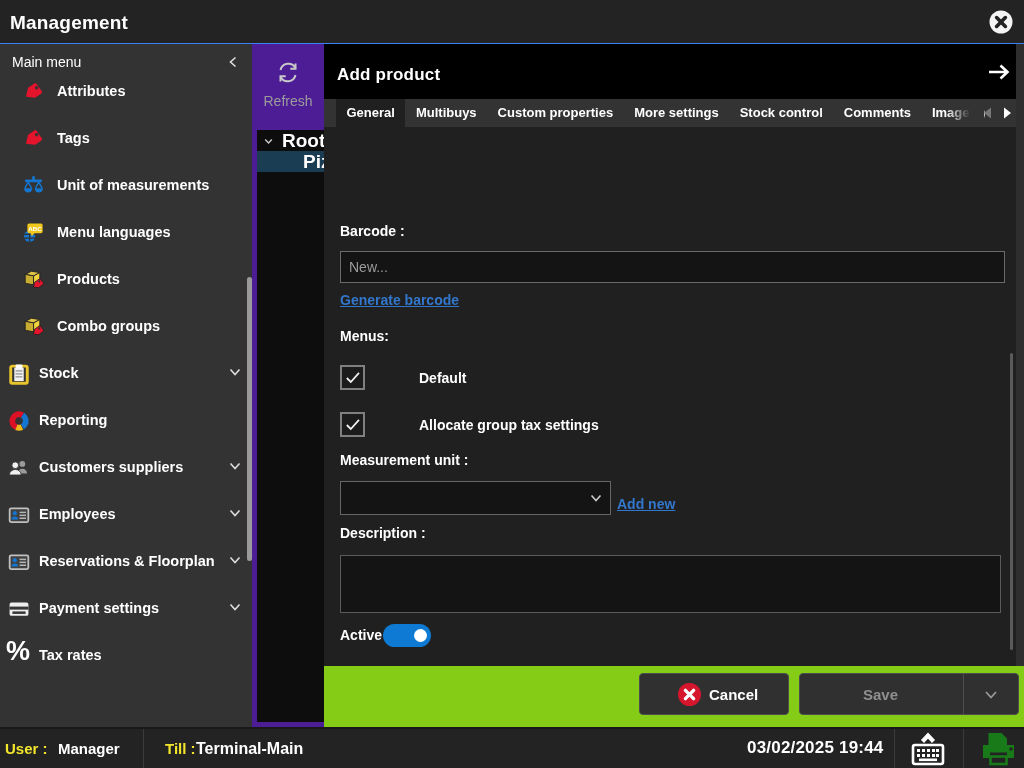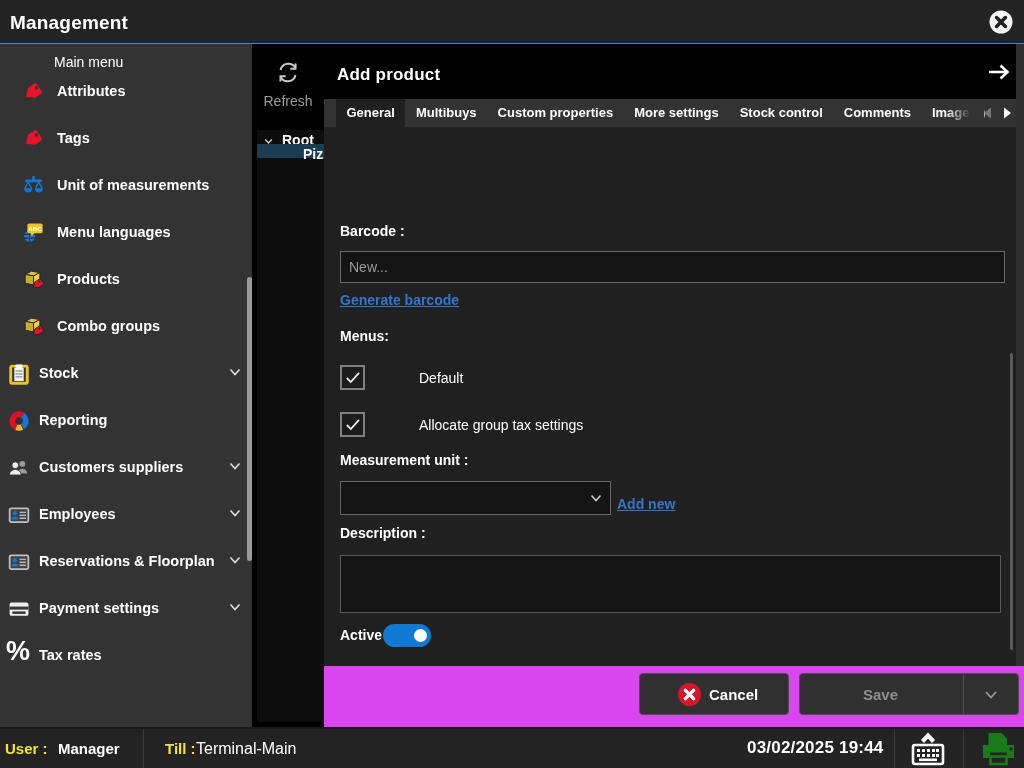--- a/index.html
+++ b/index.html
@@ -7,38 +7,38 @@
     font-family:"Liberation Sans", sans-serif; }
   #app { position:relative; width:1024px; height:768px; }
   .abs { position:absolute; }
 
   
   #topbar { left:0; top:0; width:1024px; height:44px; background:#232323; border-bottom:1px solid #3b82f6; }
   #topbar .title { left:10px; top:12px; font-size:19px; font-weight:700; color:#fff; letter-spacing:.2px; }
 
   
   #sidebar { left:0; top:44px; width:252px; height:683px; background:#333333; }
-  #mainmenu-row { left:0; top:0; width:272px; height:36px;margin-left:42px; }
+  #mainmenu-row { left:0; top:0; width:272px; height:36px; }
   #mainmenu-row .t { left:12px; top:10px; font-size:14px; color:#fff; }
   .menu-item { left:0; width:252px; height:47px; }
   .menu-item .ic { left:23px; top:13px; width:21px; height:21px; }
   .menu-item .tx { left:57px; top:15px; font-size:14.5px; font-weight:700; color:#fff; white-space:nowrap; }
   .menu-item.lv0 .ic { left:8px; width:22px; height:22px; }
   .menu-item.lv0 .tx { left:39px; }
   .menu-item .cv { left:229px; top:18px; width:12px; height:9px; }
 
   
   #side-scroll { left:247px; top:233px; width:5px; height:284px; background:#9a9a9a; border-radius:3px; }
 
   
-  #treecol { left:252px; top:44px; width:72px; height:683px; background:#000000; }
+  #treecol { left:252px; top:44px; width:72px; height:683px; background:#4c1d95; }
   #refresh { left:0px; top:14px; width:72px; text-align:center; }
   #refresh .lbl { color:#9c9c9c; font-size:14px; margin-top:3px; }
   #tree { left:5px; top:86px; width:67px; height:592px; background:#0d0d0d; overflow:hidden; }
-  .tree-row { position:relative; height:14px; color:#fff; font-weight:700; font-size:14px; line-height:21px; white-space:nowrap; }
+  .tree-row { position:relative; height:21px; color:#fff; font-weight:700; font-size:19px; line-height:21px; white-space:nowrap; }
   .tree-row.sel { background:#1b3d54; }
 
   
   #mainhead { left:324px; top:44px; width:692px; height:55px; background:#000000; }
   #mainhead .title { left:13px; top:21px; font-size:17px; font-weight:700; color:#fff; letter-spacing:.2px; }
   #tabs { left:324px; top:99px; width:692px; height:28px; background:#333333; }
   .tab { display:inline-block; height:28px; line-height:28px; font-size:13px; font-weight:700; color:#fff; padding:0 10.5px; white-space:nowrap; }
   .tab.active { background:#202020; color:#ffffff; }
 
   #content { left:324px; top:127px; width:692px; height:539px; background:#202020; }
@@ -48,35 +48,35 @@
   .glabel { position:absolute; top:13px; font-size:13.5px; font-weight:700; color:#8a8a8a; }
   .ginput { position:absolute; top:41px; width:152px; height:33px; background:#2a2a2a; border:1px solid #585858; }
 
   .flabel { position:absolute; left:16px; font-size:14px; font-weight:700; color:#fff; }
   .link { position:absolute; font-size:14px; font-weight:700; color:#3377cc; text-decoration:underline; }
 
   #barcode { left:16px; top:124px; width:665px; height:32px; background:#141414; border:1px solid #6a6a6a; color:#9a9a9a; font-size:14px; line-height:30px; padding-left:8px; }
 
   .cbx { position:absolute; width:25px; height:25px; border:2px solid #808080; background:#1c1c1c; }
   .cbx svg { position:absolute; left:3px; top:4px; }
-  .clabel { position:absolute; font-size:14px; font-weight:400; color:#fff;padding-left:48px; }
+  .clabel { position:absolute; font-size:14px; font-weight:700; color:#fff;padding-left:48px; }
 
   #select { left:16px; top:354px; width:271px; height:34px; background:#141414; border:1px solid #666; }
   #textarea { left:16px; top:428px; width:661px; height:58px; background:#141414; border:1px solid #5a5a5a; }
 
   #toggle { left:59px; top:497px; width:48px; height:23px; background:#0e7ad3; border-radius:12px; }
   #toggle .knob { position:absolute; right:4px; top:5px; width:13px; height:13px; background:#fff; border-radius:50%; }
 
   #cscroll { left:686px; top:226px; width:3px; height:297px; background:#5a5a5a; border-radius:2px; }
 
   
   #rightstrip { left:1016px; top:44px; width:8px; height:622px; background:#2e2e2e; }
 
   
-  #btnbar { left:324px; top:666px; width:700px; height:61px; background:#d946ef; }
+  #btnbar { left:324px; top:666px; width:700px; height:61px; background:#84cc16; }
   .btn { position:absolute; top:7px; height:42px; border:1px solid #4d4d4d; border-radius:4px; background:#303030; }
   #btn-cancel { left:315px; width:150px; }
   #btn-cancel .tx { position:absolute; left:69px; top:12px; color:#fff; font-size:15px; font-weight:700; }
   #btn-save { left:475px; width:220px; }
   #btn-save .tx { position:absolute; left:63px; top:12px; color:#8f8f8f; font-size:15px; font-weight:700; }
   #btn-save .div { position:absolute; left:163px; top:0; width:1px; height:40px; background:#4d4d4d; }
 
   
   #footer { left:0; top:727px; width:1024px; height:41px; background:#232323; border-top:2px solid #191919; }
   #footer .ylw { color:#f3e52a; font-weight:700; font-size:15px; }
@@ -363,21 +363,21 @@
           <path d="M2 2 L7 7.5 L12 2" stroke="#999" stroke-width="1.8" fill="none"></path>
         </svg>
     </div>
   </div>
 
   <div id="footer" class="abs">
     <span class="ylw abs" style="left:5px;top:11px">User :</span>
     <span class="wht abs" style="left:58px;top:11px">Manager</span>
     <div class="vsep" style="left:143px"></div>
     <span class="ylw abs" style="left:165px;top:11px">Till :</span>
-    <span class="wht abs" style="left:196px;top:11px;font-weight:400;font-size:16px">Terminal-Main</span>
+    <span class="wht abs" style="left:196px;top:11px;font-weight:700;font-size:16px">Terminal-Main</span>
     <span class="wht abs" style="left:747px;top:9px;font-size:17px;letter-spacing:.2px">03/02/2025 19:44</span>
     <div class="vsep" style="left:894px"></div>
     <svg class="abs" style="left:910px;top:3px" width="36" height="34" viewBox="0 0 36 34">
       <path d="M12.5 9.5 L18 3.6 L23.5 9.5" fill="none" stroke="#fff" stroke-width="4.2"></path>
       <rect x="3" y="13" width="30" height="19" rx="2" fill="none" stroke="#fff" stroke-width="2.6"></rect>
       <g fill="#fff">
         <rect x="7" y="17" width="3" height="3"></rect>
           <rect x="12" y="17" width="3" height="3"></rect>
           <rect x="17" y="17" width="3" height="3"></rect>
           <rect x="22" y="17" width="3" height="3"></rect>

